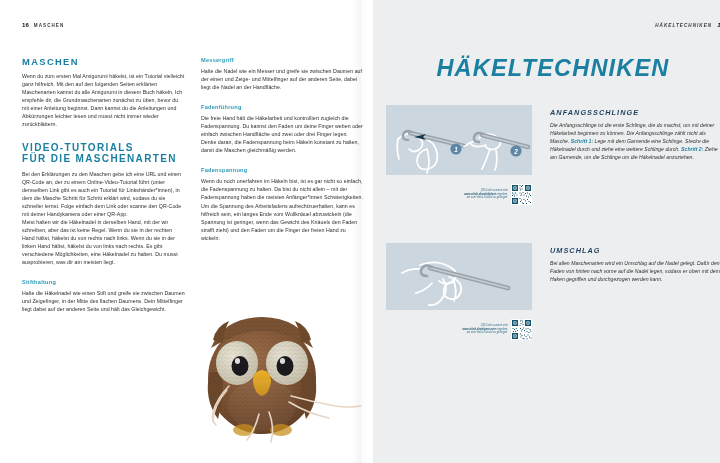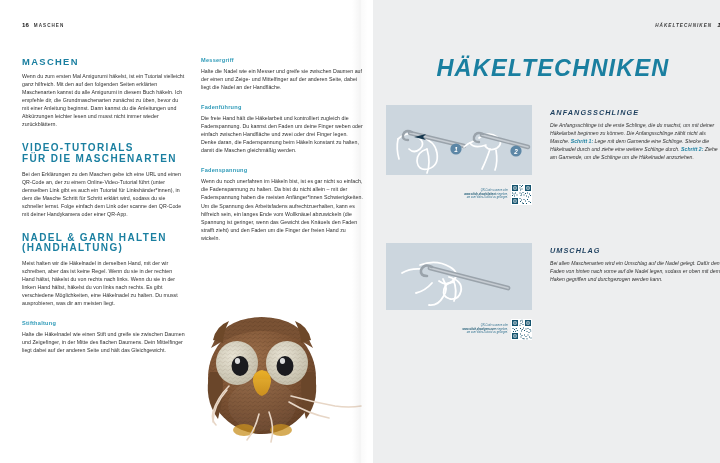--- a/index.html
+++ b/index.html
@@ -78,24 +78,20 @@
       <div class="col">
         <h1 class="sect">MASCHEN</h1>
         <p class="body">Wenn du zum ersten Mal Amigurumi häkelst, ist ein Tutorial vielleicht ganz hilfreich. Mit den auf den folgenden Seiten erklärten Maschenarten kannst du alle Amigurumi in diesem Buch häkeln. Ich empfehle dir, die Grundmaschenarten zunächst zu üben, bevor du mit einer Anleitung beginnst. Dann kannst du die Anleitungen und Abkürzungen leichter lesen und musst nicht immer wieder zurückblättern.</p>
 
         <h2 class="sect">
           <span>VIDEO-TUTORIALS</span><br>
           <span>FÜR DIE MASCHENARTEN</span>
         </h2>
         <p class="body">Bei den Erklärungen zu den Maschen gebe ich eine URL und einen QR-Code an, der zu einem Online-Video-Tutorial führt (unter demselben Link gibt es auch ein Tutorial für Linkshänder*innen), in dem die Masche Schritt für Schritt erklärt wird, sodass du sie schneller lernst. Folge einfach dem Link oder scanne den QR-Code mit deiner Handykamera oder einer QR-App.</p>
 
-        <h2 class="sect">
-          <span>NADEL &amp; GARN HALTEN</span><br>
-          <span>(HANDHALTUNG)</span>
-        </h2>
         <p class="body">Meist halten wir die Häkelnadel in derselben Hand, mit der wir schreiben, aber das ist keine Regel. Wenn du sie in der rechten Hand hältst, häkelst du von rechts nach links. Wenn du sie in der linken Hand hältst, häkelst du von links nach rechts. Es gibt verschiedene Möglichkeiten, eine Häkelnadel zu halten. Du musst ausprobieren, was dir am meisten liegt.</p>
 
         <h3 class="sub">Stifthaltung</h3>
         <p class="body">Halte die Häkelnadel wie einen Stift und greife sie zwischen Daumen und Zeigefinger, in der Mitte des flachen Daumens. Dein Mittelfinger liegt dabei auf der anderen Seite und hält das Gleichgewicht.</p>
       </div>
 
       <div class="col">
         <h3 class="sub first">Messergriff</h3>
         <p class="body">Halte die Nadel wie ein Messer und greife sie zwischen Daumen auf der einen und Zeige- und Mittelfinger auf der anderen Seite, dabei liegt die Nadel an der Handfläche.</p>
 

